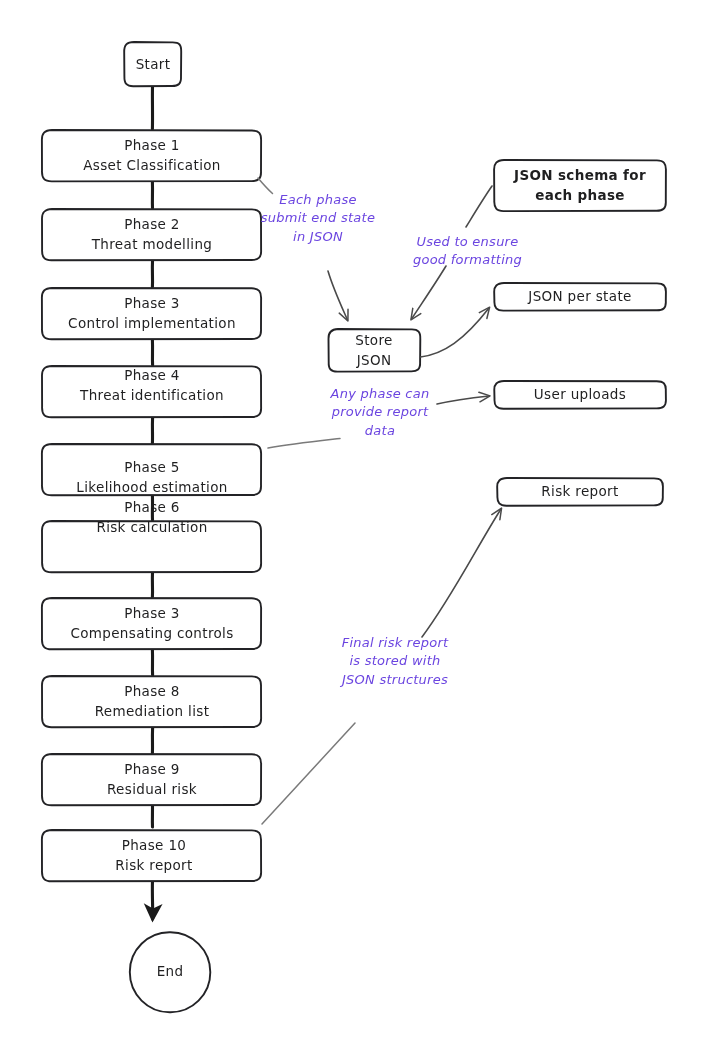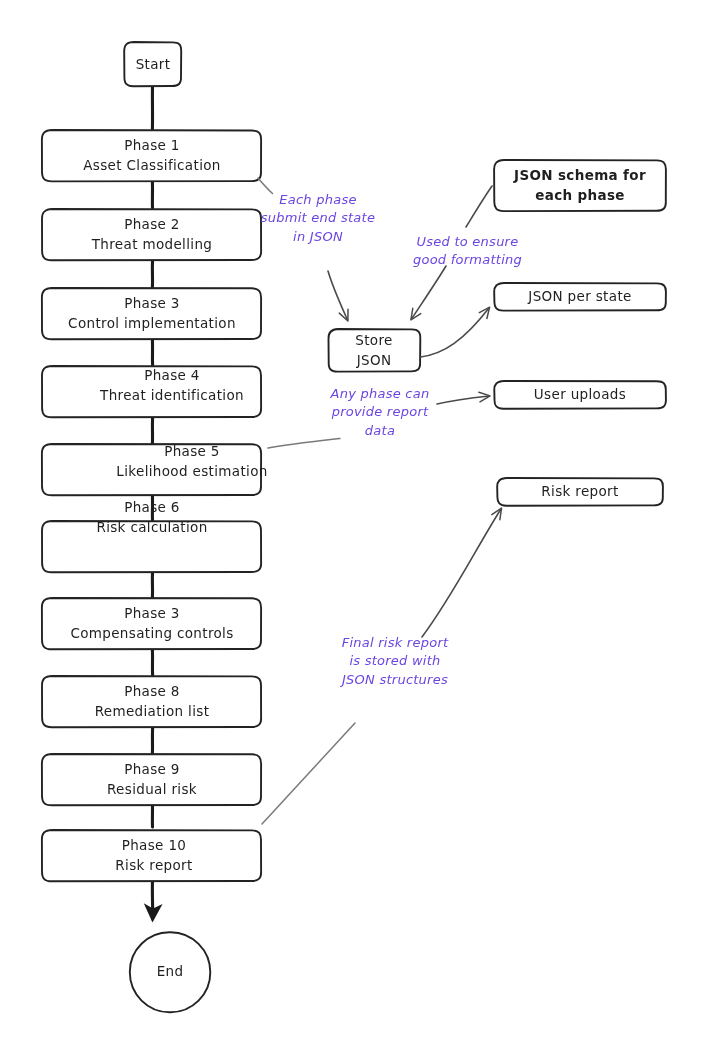--- a/index.html
+++ b/index.html
@@ -185,25 +185,25 @@
     <span>Asset Classification</span>
   </div>
   <div class="nodeLabel" style="left:42px;top:209px;width:220px;height:52px;">
     <span>Phase 2</span>
     <span>Threat modelling</span>
   </div>
   <div class="nodeLabel" style="left:42px;top:288px;width:220px;height:52px;">
     <span>Phase 3</span>
     <span>Control implementation</span>
   </div>
-  <div class="nodeLabel" style="left:42px;top:366px;width:220px;height:40px;padding-left:20px;">
+  <div class="nodeLabel" style="left:42px;top:366px;width:220px;height:40px;">
     <span>Phase 4</span>
     <span>Threat identification</span>
   </div>
-  <div class="nodeLabel" style="left:42px;top:436px;width:220px;height:52px;padding-left:40px;">
+  <div class="nodeLabel" style="left:42px;top:452px;width:220px;height:52px;">
     <span>Phase 5</span>
     <span>Likelihood estimation</span>
   </div>
   <div class="nodeLabel" style="left:42px;top:492px;width:220px;height:52px;">
     <span>Phase 6</span>
     <span>Risk calculation</span>
   </div>
   <div class="nodeLabel" style="left:42px;top:598px;width:220px;height:52px;">
     <span>Phase 3</span>
     <span>Compensating controls</span>

